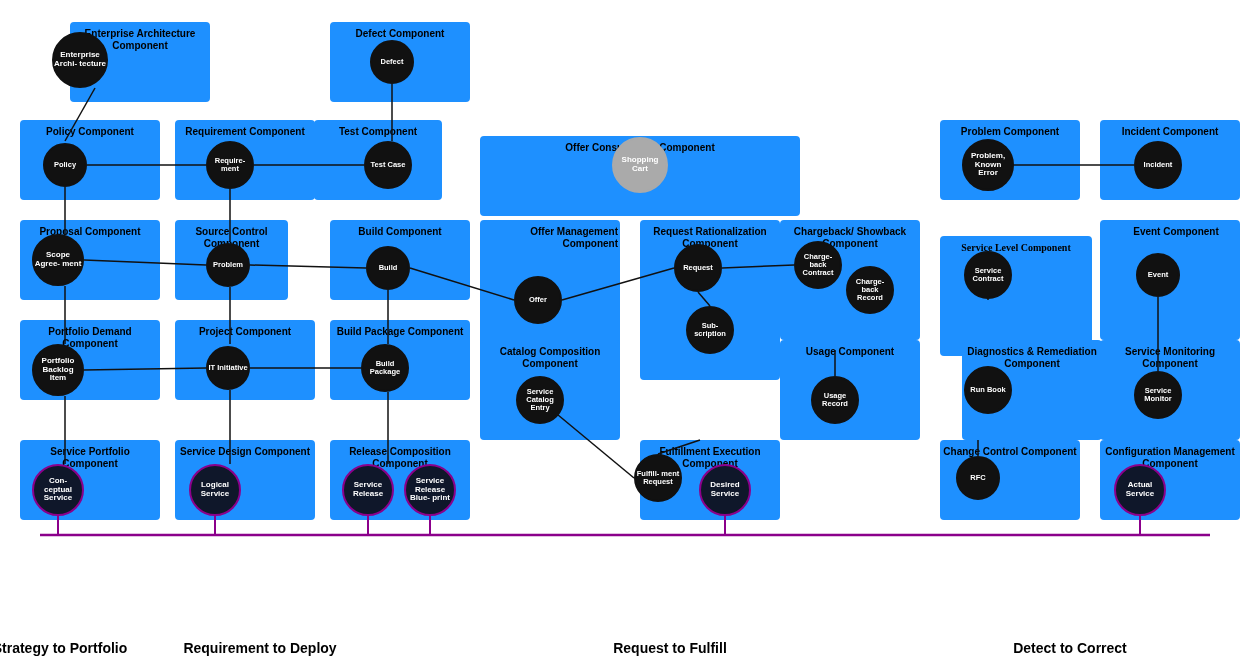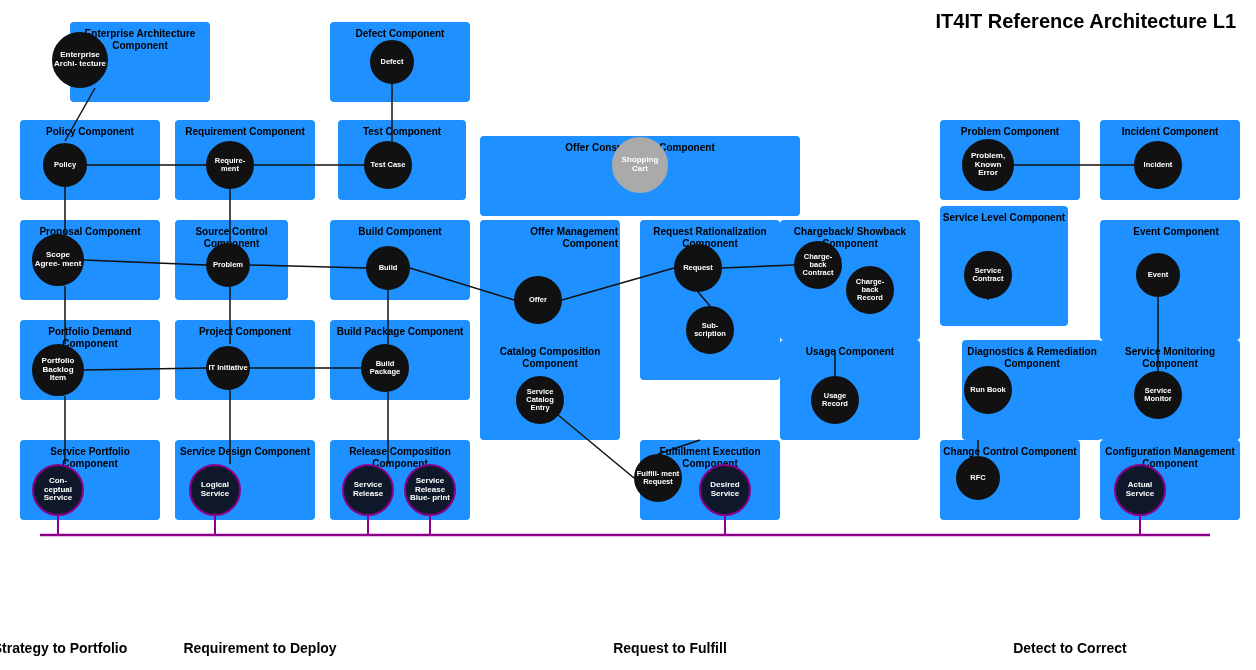--- a/index.html
+++ b/index.html
@@ -84,21 +84,20 @@
       width: 100%;
       height: 100%;
       z-index: 5;
       pointer-events: none;
     }
   </style>
 </head>
 <body>
 
 <div class="main-container">
-  <div class="title">IT4IT Reference Architecture L1</div>
 
   <div class="diagram">
     <svg class="lines-svg">
 
       <line x1="30" y1="525" x2="1200" y2="525" stroke="#8B008B" stroke-width="2.5"></line>
 
       <line x1="48" y1="480" x2="48" y2="525" stroke="#8B008B" stroke-width="2"></line>
       <line x1="205" y1="480" x2="205" y2="525" stroke="#8B008B" stroke-width="2"></line>
       <line x1="358" y1="480" x2="358" y2="525" stroke="#8B008B" stroke-width="2"></line>
       <line x1="420" y1="480" x2="420" y2="525" stroke="#8B008B" stroke-width="2"></line>
@@ -194,21 +193,21 @@
         </div>
         <div class="comp-box" style="left: 165px; top: 430px; width: 140px; height: 80px;">
           <div class="comp-label" style="top: 4px; left: 0px; right: 0px; text-align: center;">Service
 Design
 Component</div>
         </div>
         <div class="comp-box" style="left: 320px; top: 12px; width: 140px; height: 80px;">
           <div class="comp-label" style="top: 4px; left: 0px; right: 0px;">Defect
 Component</div>
         </div>
-        <div class="comp-box" style="left: 328px; top: 110px; width: 128px; height: 80px; padding-left: 15px;">
+        <div class="comp-box" style="left: 304px; top: 110px; width: 128px; height: 80px; padding-left: 15px;">
           <div class="comp-label" style="top: 4px; left: 0px; right: 0px;">Test
 Component</div>
         </div>
         <div class="comp-box" style="left: 320px; top: 210px; width: 140px; height: 80px;">
           <div class="comp-label" style="top: 4px; left: 0px; right: 0px;">Build
 Component</div>
         </div>
         <div class="comp-box" style="left: 320px; top: 310px; width: 140px; height: 80px;">
           <div class="comp-label" style="top: 4px; left: 0px; right: 0px;">Build Package
 Component</div>
@@ -247,21 +246,21 @@
         </div>
         <div class="comp-box" style="left: 770px; top: 210px; width: 140px; height: 120px;">
           <div class="comp-label" style="top: 4px; left: 0px; right: 0px;">Chargeback/
 Showback
 Component</div>
         </div>
         <div class="comp-box" style="left: 930px; top: 110px; width: 140px; height: 80px;">
           <div class="comp-label" style="top: 4px; left: 0px; right: 0px; text-align: center;">Problem
 Component</div>
         </div>
-        <div class="comp-box" style="left: 930px; top: 196px; width: 128px; height: 120px;">
+        <div class="comp-box" style="left: 930px; top: 226px; width: 152px; height: 120px; font-family: Liberation Serif, serif;">
           <div class="comp-label" style="top: 4px; left: 0px; right: 0px;">Service Level
 Component</div>
         </div>
         <div class="comp-box" style="left: 930px; top: 330px; width: 140px; height: 100px; margin-left: 22px;">
           <div class="comp-label" style="top: 4px; left: 0px; right: 0px;">Diagnostics &amp;
 Remediation
 Component</div>
         </div>
         <div class="comp-box" style="left: 930px; top: 430px; width: 140px; height: 80px;">
           <div class="comp-label" style="top: 4px; left: 0px; right: 0px;">Change

